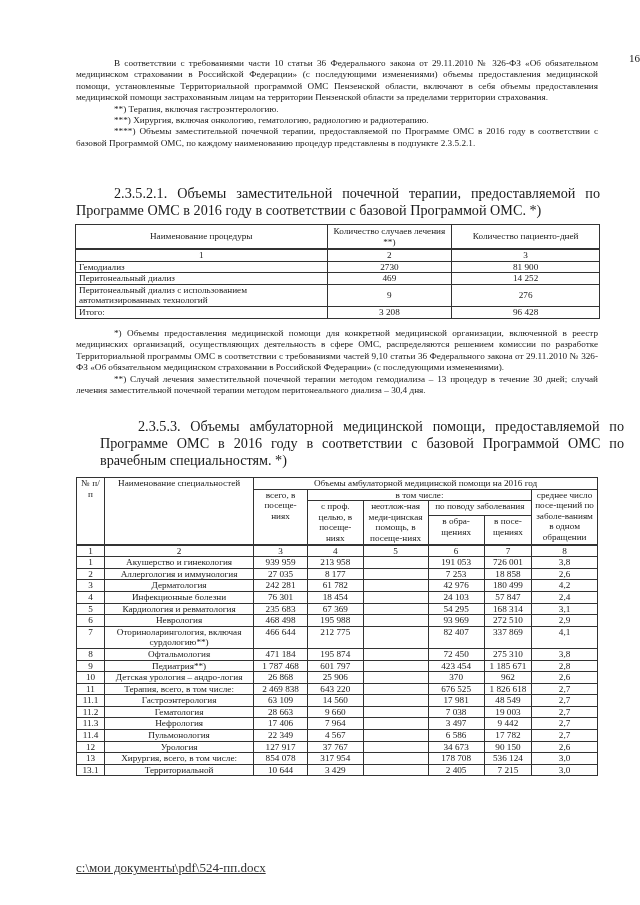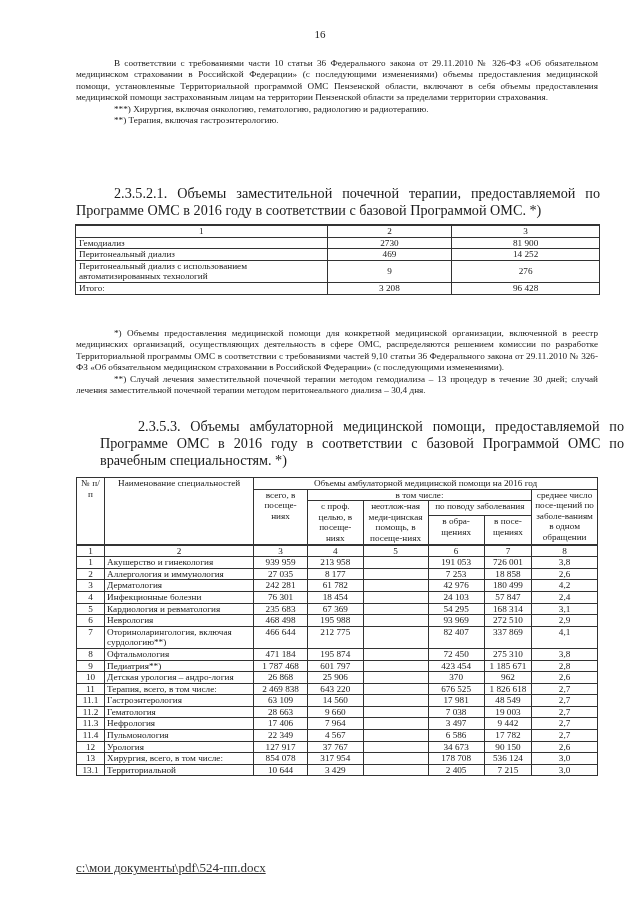--- a/index.html
+++ b/index.html
@@ -1,58 +1,64 @@
 <!DOCTYPE html>
 <html><head>
 <meta charset="utf-8">
 <style>
   html, body { margin:0; padding:0; background:#ffffff; }
   body { width:640px; height:905px; position:relative; overflow:hidden;
          font-family:"Liberation Serif", "DejaVu Serif", serif; color:#1a1a1a; }
-  .page-num { position:absolute; top:28px; left:0; width:640px; text-align:center; font-size:11px; }
+  .page-num { position:absolute; top:52px; left:0; width:640px; text-align:right; font-size:11px; }
   .para { position:absolute; left:76px; width:522px; font-size:9.2px; line-height:11.4px; text-align:justify; }
   .para p { margin:0; text-indent:38px; }
   .h2 { position:absolute; left:76px; width:524px; font-size:14.2px; line-height:17px; text-align:justify; }
   .h2 p { margin:0; text-indent:38px; }
   table { border-collapse:collapse; position:absolute; font-size:9.2px; }
   td { border:1px solid #333; padding:0 3px; vertical-align:top; line-height:10.6px; }
   td.c { text-align:center; }
   .t1 { left:75px; top:224px; width:525px; }
   .t1 .hdr td { vertical-align:middle; height:23px; }
   .t1 .nums td { height:10px; border-top:2px solid #333; }
   .t2 { left:76px; top:477px; width:522px; }
   .t2 td { padding:0 2px; }
   .t2 .hdr td { text-align:center; }
   .t2 .nums td { border-top:2px solid #333; text-align:center; }
-  .t2 .row td.name { text-align:left;margin-left:22px; }
+  .t2 .row td.name { text-align:center;margin-left:22px; }
   .t2 .row td.num { text-align:center; }
   .footer { position:absolute; left:76px; top:860px; font-size:13px; color:#333;text-decoration:underline; }
 </style>
 </head>
 <body>
 
 <div class="page-num">16</div>
 
 <div class="para" style="top:58px;">
   <p>В соответствии с требованиями части 10 статьи 36 Федерального закона от 29.11.2010 № 326-ФЗ «Об обязательном медицинском страховании в Российской Федерации» (с последующими изменениями) объемы предоставления медицинской помощи, установленные Территориальной программой ОМС Пензенской области, включают в себя объемы предоставления медицинской помощи застрахованным лицам на территории Пензенской области за пределами территории страхования.</p>
+  <p>**) Терапия, включая гастроэнтерологию.</p>
   <p>***) Хирургия, включая онкологию, гематологию, радиологию и радиотерапию.</p>
-  <p>**) Терапия, включая гастроэнтерологию.</p>
+  <p>****) Объемы заместительной почечной терапии, предоставляемой по Программе ОМС в 2016 году в соответствии с базовой Программой ОМС, по каждому наименованию процедур представлены в подпункте 2.3.5.2.1.</p>
 </div>
 
 <div class="h2" style="top:185px;">
   <p>2.3.5.2.1. Объемы заместительной почечной терапии, предоставляемой по Программе ОМС в 2016 году в соответствии с базовой Программой ОМС. *)</p>
 </div>
 
 <table class="t1">
   <colgroup>
       <col style="width:252px">
       <col style="width:125px">
       <col style="width:148px">
     </colgroup>
   <tbody>
+      <tr class="hdr">
+    <td class="c">Наименование процедуры</td>
+    <td class="c">Количество случаев лечения **)</td>
+    <td class="c">Количество пациенто-дней</td>
+  </tr>
   <tr class="nums">
     <td class="c">1</td>
     <td class="c">2</td>
     <td class="c">3</td>
   </tr>
   <tr>
     <td>Гемодиализ</td>
     <td class="c">2730</td>
     <td class="c">81 900</td>
   </tr>

